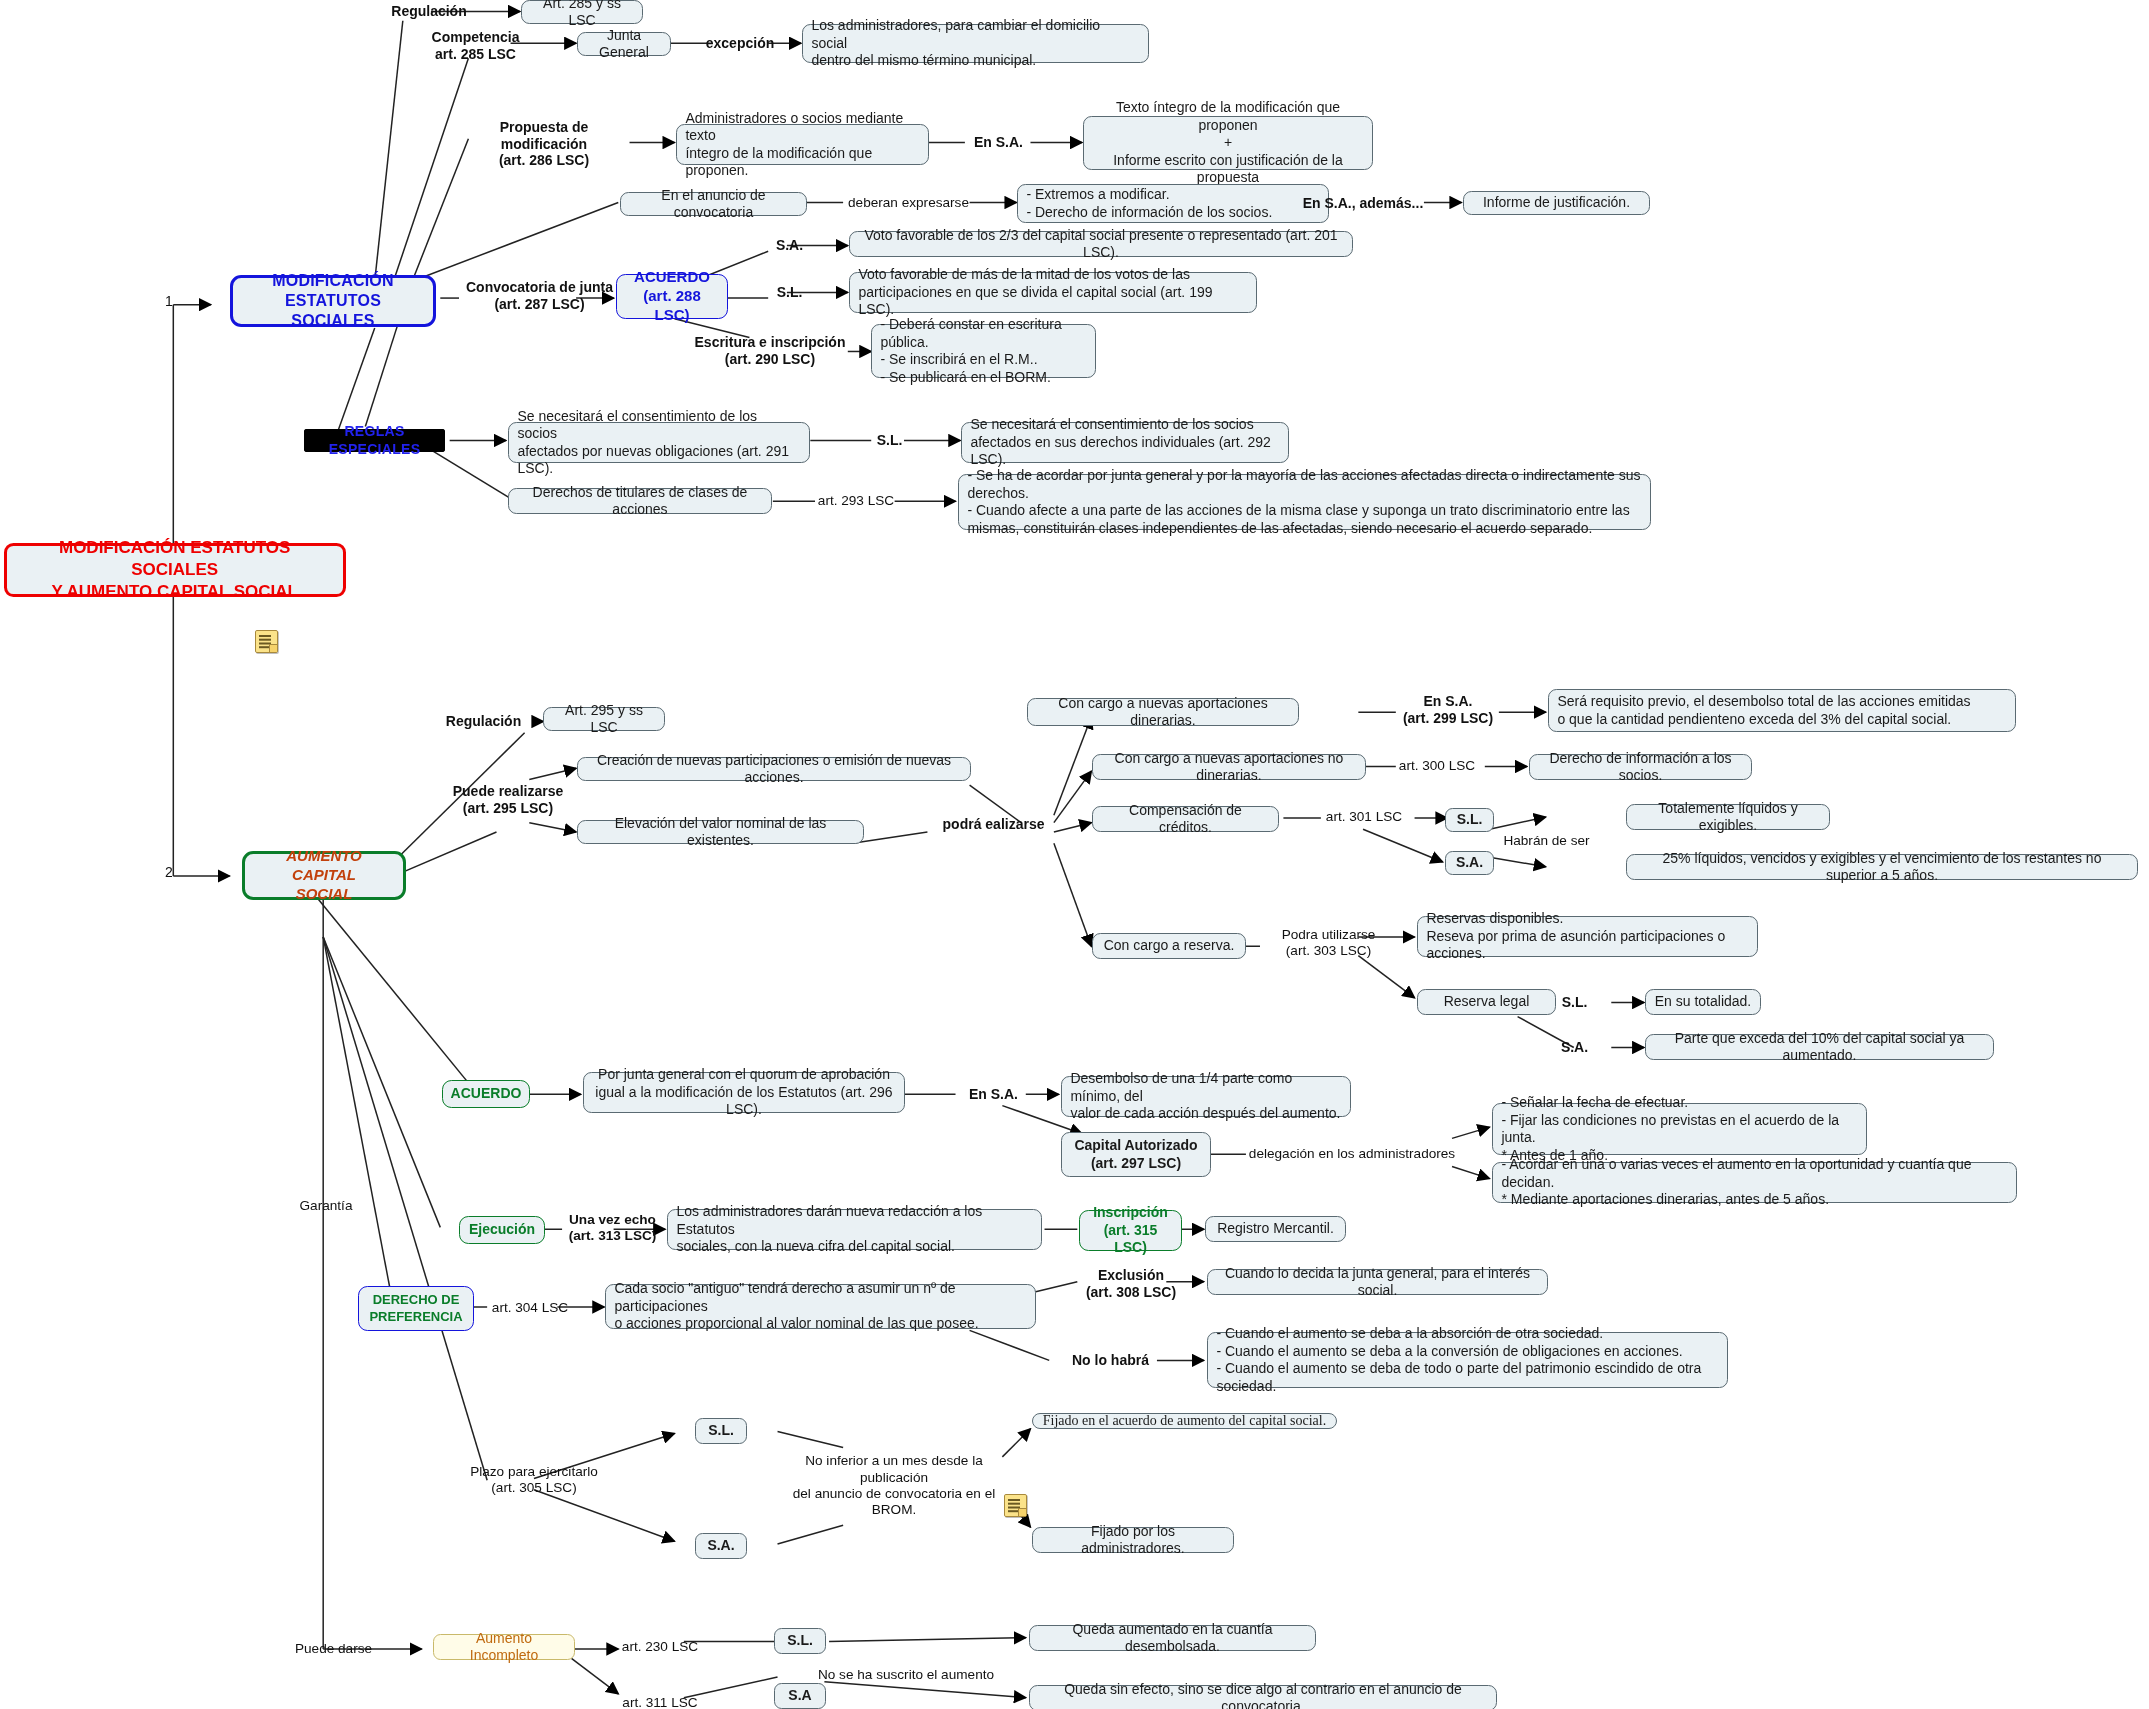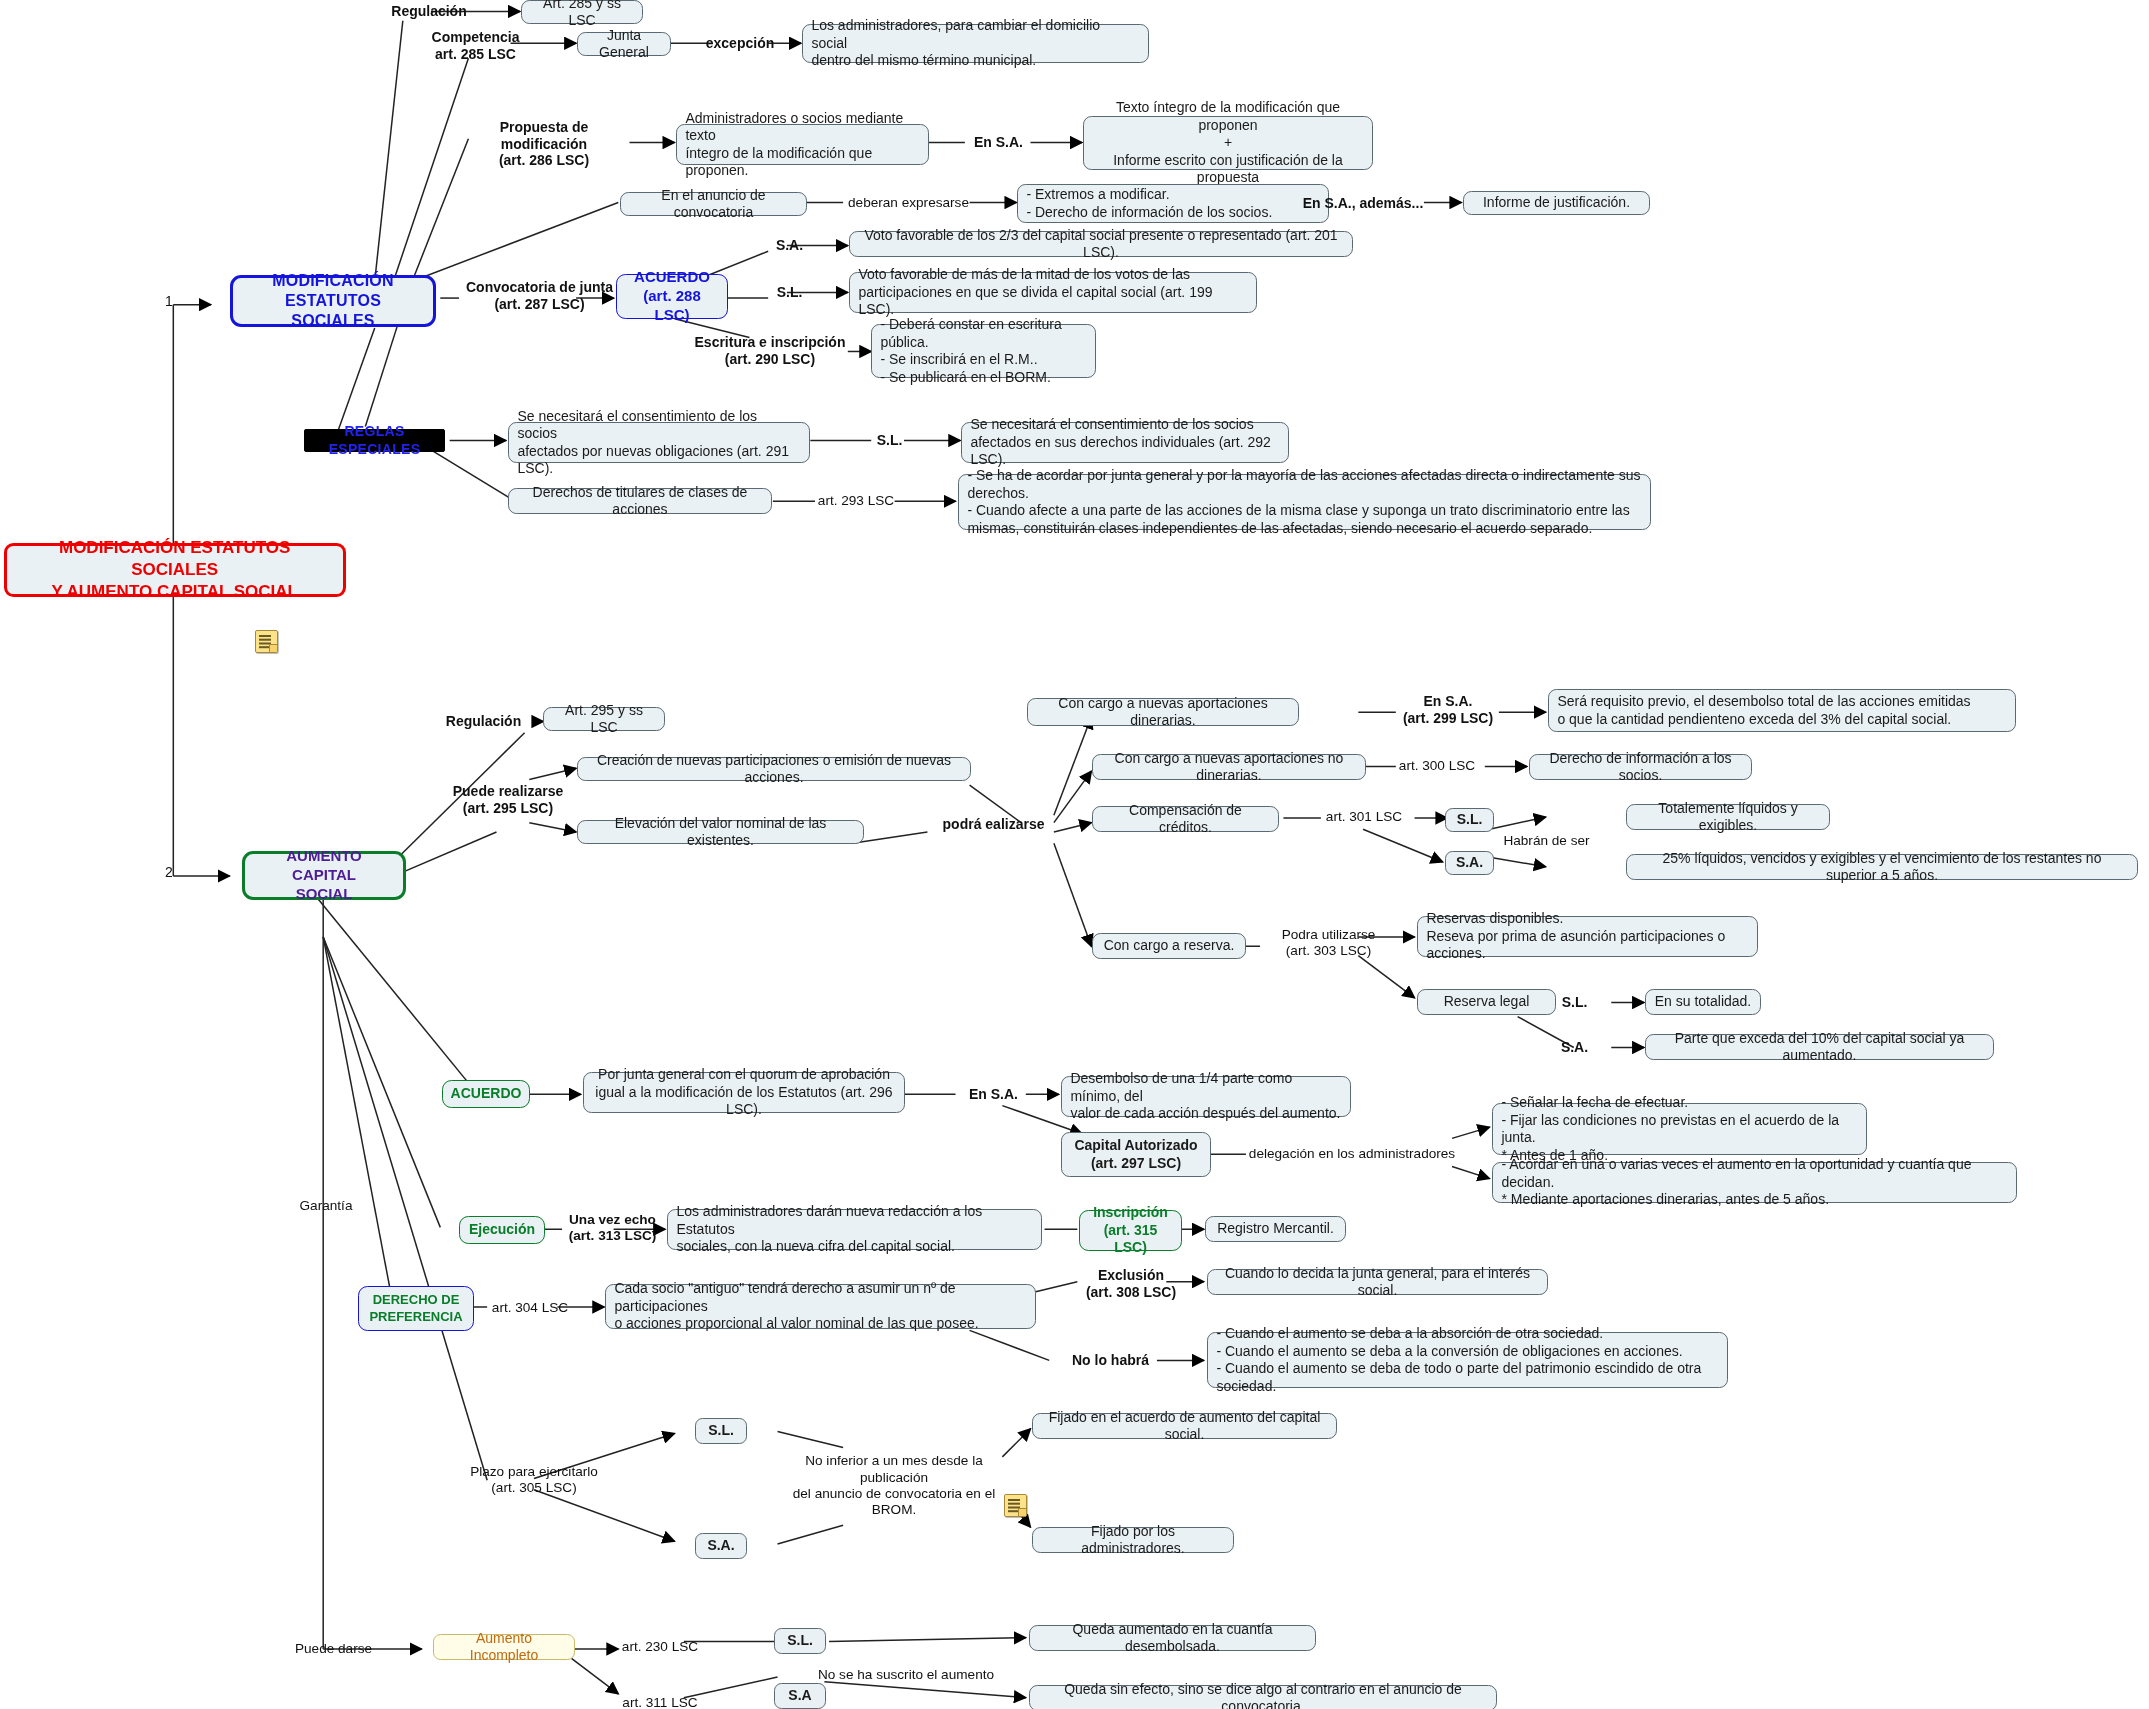--- a/index.html
+++ b/index.html
@@ -47,21 +47,21 @@
   .blue-mid{
     background:#eaf1f4;border:1.9px solid #1414dc;border-radius:9.4px;
     color:#1414dc;font-weight:bold;font-size:15px;
   }
   .blue-inv{
     background:#000000;border:1.9px solid #000;border-radius:1.9px;
     color:#2222ee;font-weight:bold;font-size:14px;letter-spacing:0.3px;
   }
   .green-main{
     background:#eaf1f4;border:3.7px solid #0a7d2a;border-radius:11.2px;
-    color:#4c1d95;font-weight:bold;font-size:15px;
+    color:#c2410c;font-weight:bold;font-size:15px;font-style:italic;
   }
   .green-mid{
     background:#eaf1f4;border:1.9px solid #0a7d2a;border-radius:9.4px;
     color:#0a7d2a;font-weight:bold;font-size:14px;
   }
   .red-title{
     background:#eaf1f4;border:3.7px solid #ee0000;border-radius:9.4px;
     color:#ee0000;font-weight:bold;font-size:17px;line-height:1.3;
   }
   .yellow-node{
@@ -367,21 +367,21 @@
   <div class="node left" style="left:1207px;top:1332px;width:521px;height:56px;">- Cuando el aumento se deba a la absorción de otra sociedad.
 - Cuando el aumento se deba a la conversión de obligaciones en acciones.
 - Cuando el aumento se deba de todo o parte del patrimonio escindido de otra sociedad.</div>
 
   <div class="label" style="left:459px;top:1463px;width:150px;height:34px;">Plazo para ejercitarlo
 (art. 305 LSC)</div>
   <div class="node plain-small" style="left:695px;top:1418px;width:52px;height:26px;">S.L.</div>
   <div class="node plain-small" style="left:695px;top:1533px;width:52px;height:26px;">S.A.</div>
   <div class="label" style="left:772px;top:1469px;width:244px;height:34px;">No inferior a un mes desde la publicación
 del anuncio de convocatoria en el BROM.</div>
-  <div class="node" style="left:1032px;top:1413px;width:305px;height:26px;">Fijado en el acuerdo de aumento del capital social.</div>
+  <div class="node" style="left:1032px;top:1413px;width:305px;height:16px;font-family:Liberation Serif, serif;">Fijado en el acuerdo de aumento del capital social.</div>
   <div class="node" style="left:1032px;top:1527px;width:202px;height:26px;">Fijado por los administradores.</div>
 
   <div class="label" style="left:281px;top:1640px;width:105px;height:19px;">Puede darse</div>
   <div class="node yellow-node" style="left:433px;top:1634px;width:142px;height:26px;">Aumento Incompleto</div>
   <div class="label" style="left:615px;top:1638px;width:90px;height:19px;">art. 230 LSC</div>
   <div class="node plain-small" style="left:774px;top:1628px;width:52px;height:26px;">S.L.</div>
   <div class="label" style="left:615px;top:1694px;width:90px;height:19px;">art. 311 LSC</div>
   <div class="node plain-small" style="left:774px;top:1683px;width:52px;height:26px;">S.A</div>
   <div class="label" style="left:817px;top:1666px;width:178px;height:19px;">No se ha suscrito el aumento</div>
   <div class="node" style="left:1029px;top:1625px;width:287px;height:26px;">Queda aumentado en la cuantía desembolsada.</div>

